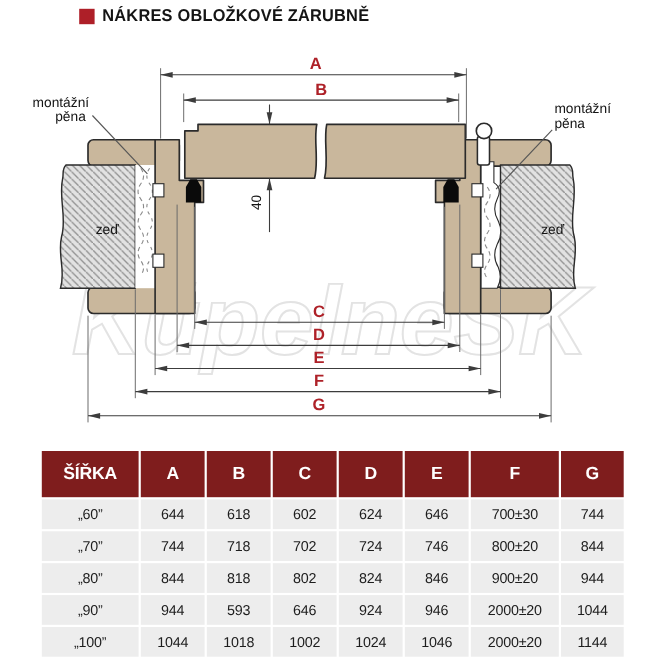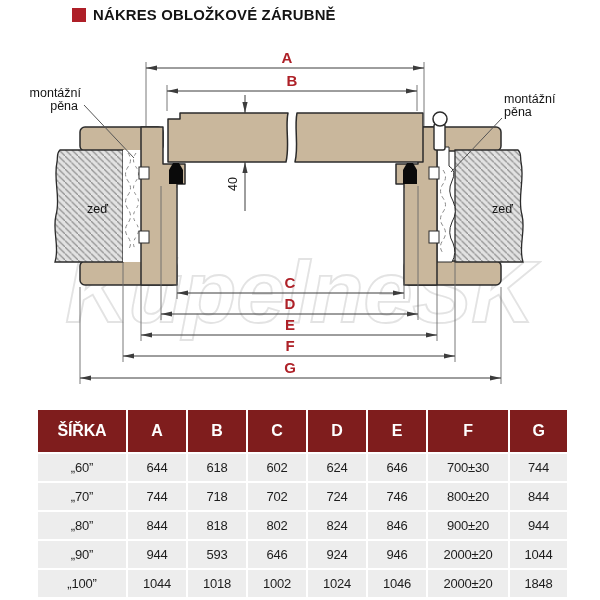--- a/index.html
+++ b/index.html
@@ -230,18 +230,18 @@
         <td>1044</td>
       </tr>
       <tr>
         <td>„100”</td>
         <td>1044</td>
         <td>1018</td>
         <td>1002</td>
         <td>1024</td>
         <td>1046</td>
         <td>2000±20</td>
-        <td>1848</td>
+        <td>1144</td>
       </tr>
     </tbody>
   </table>
 
 </div>
 
 </body></html>

